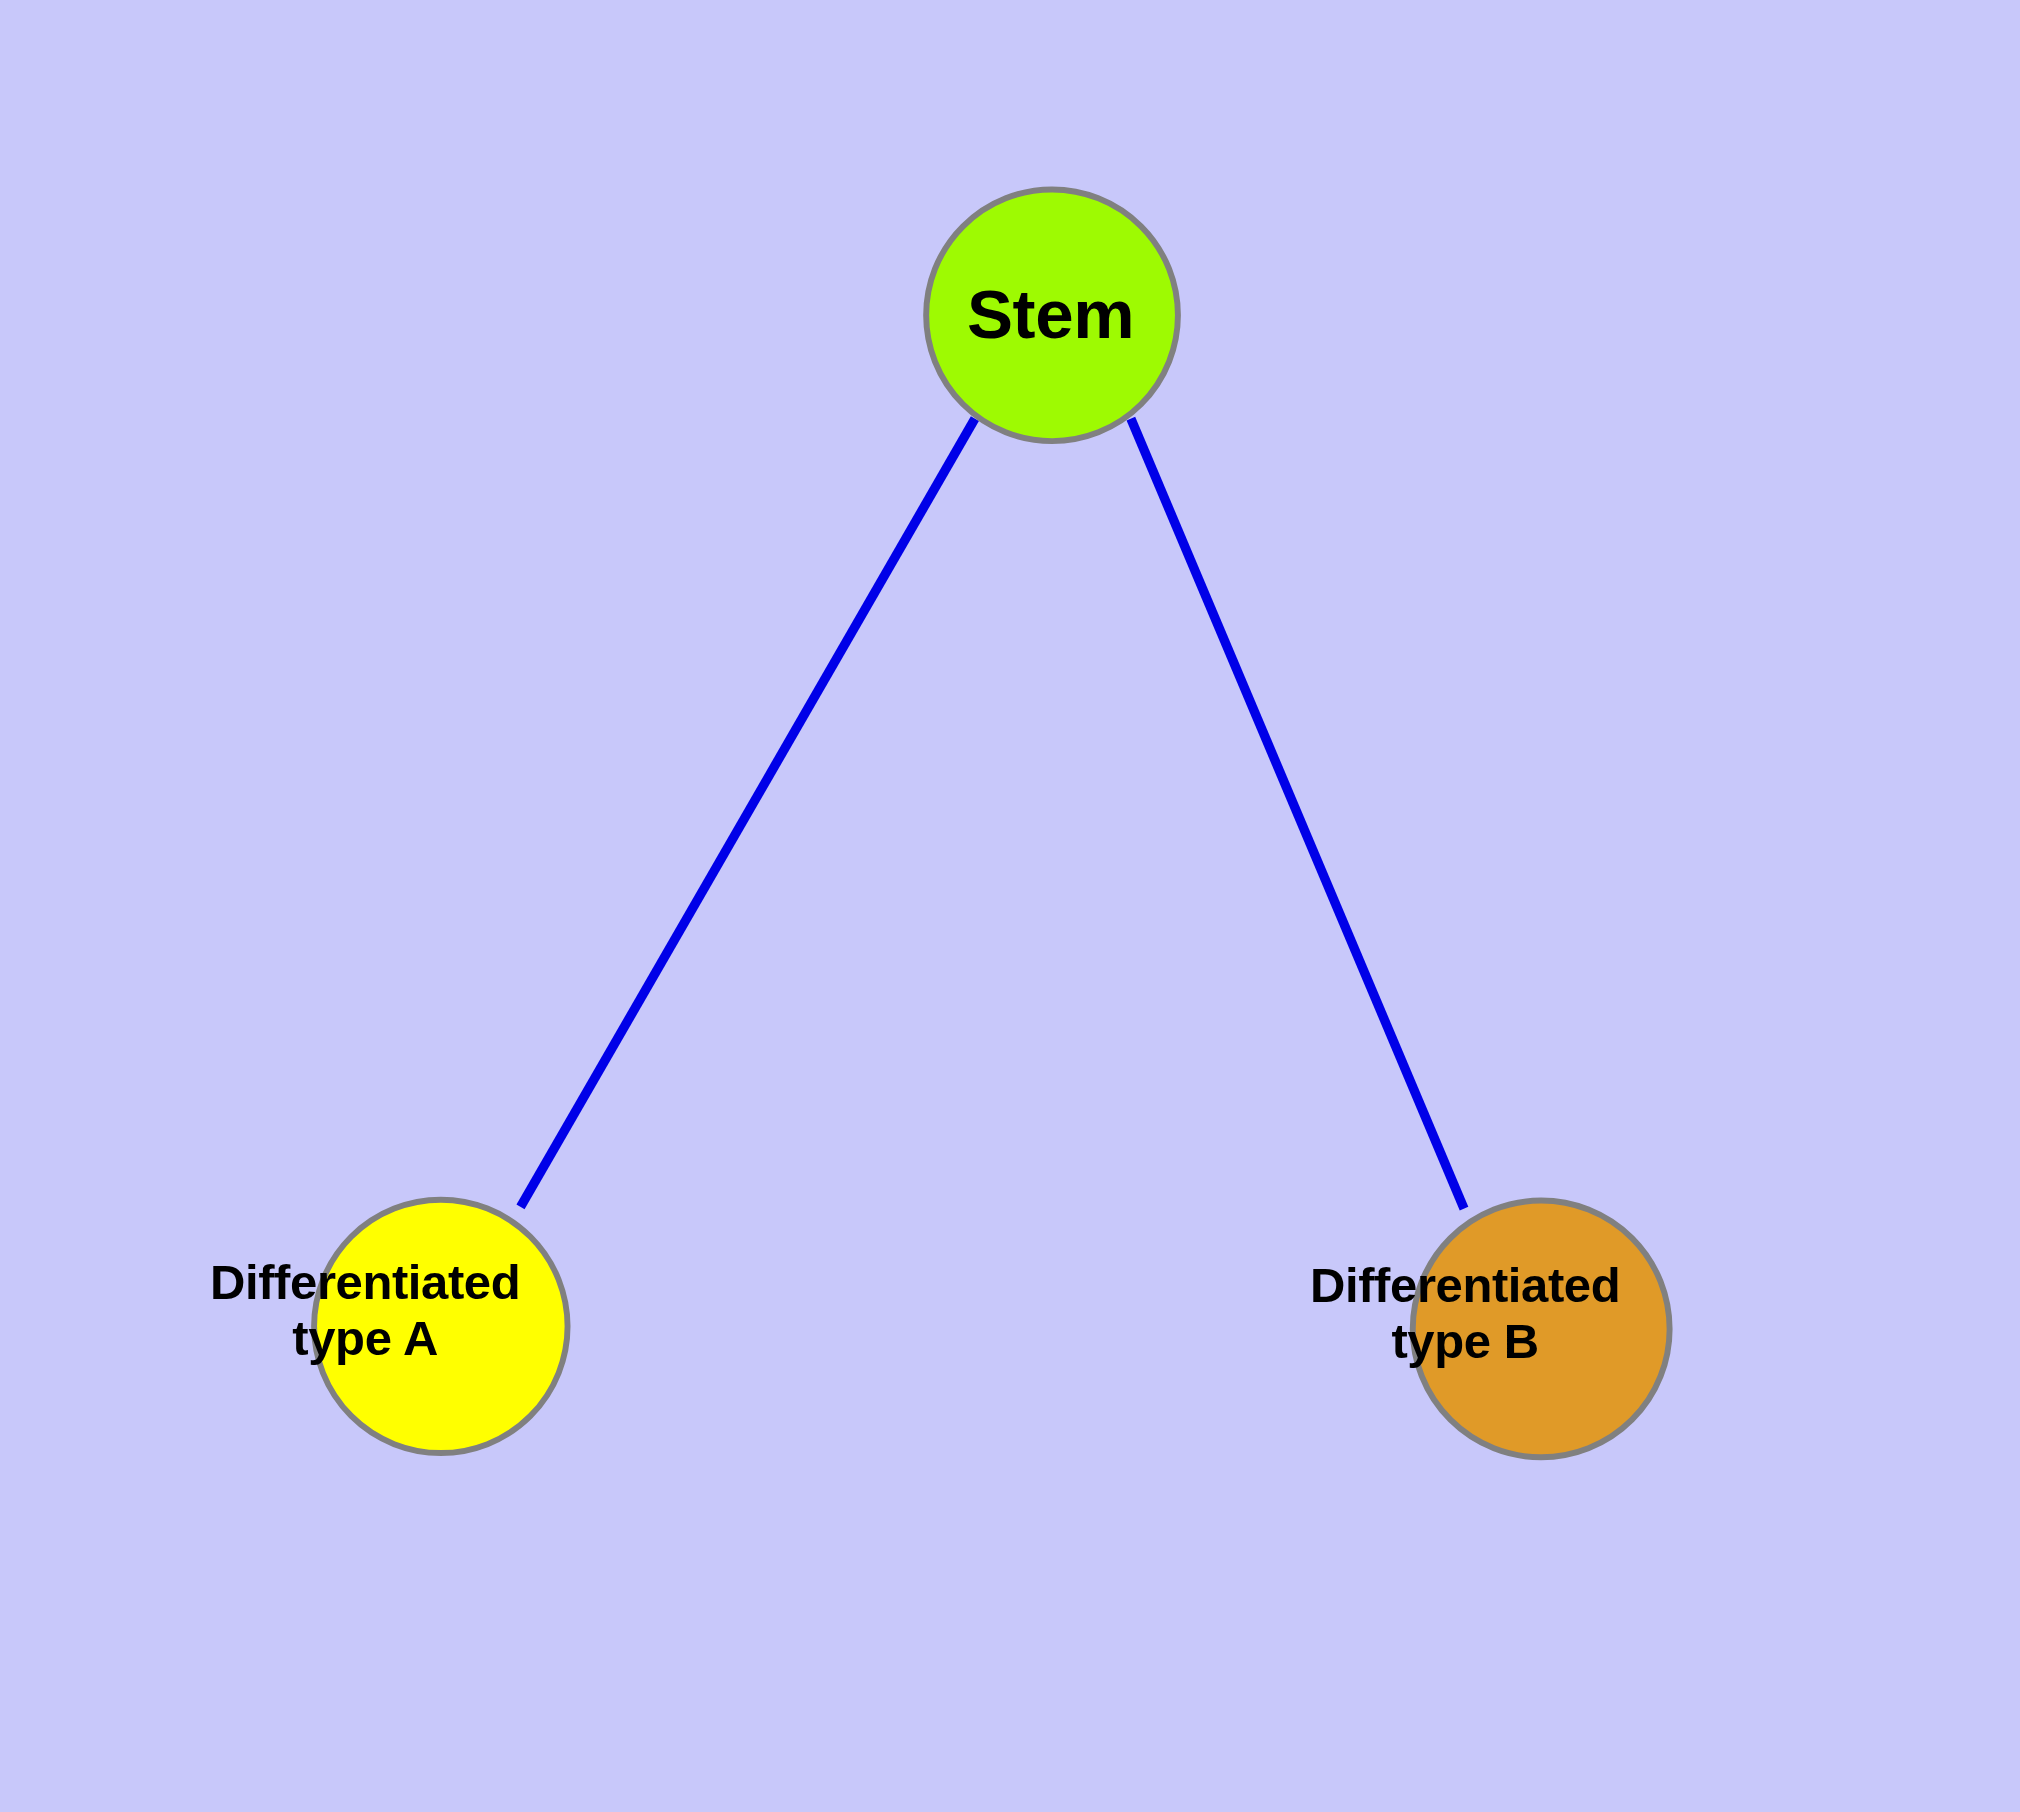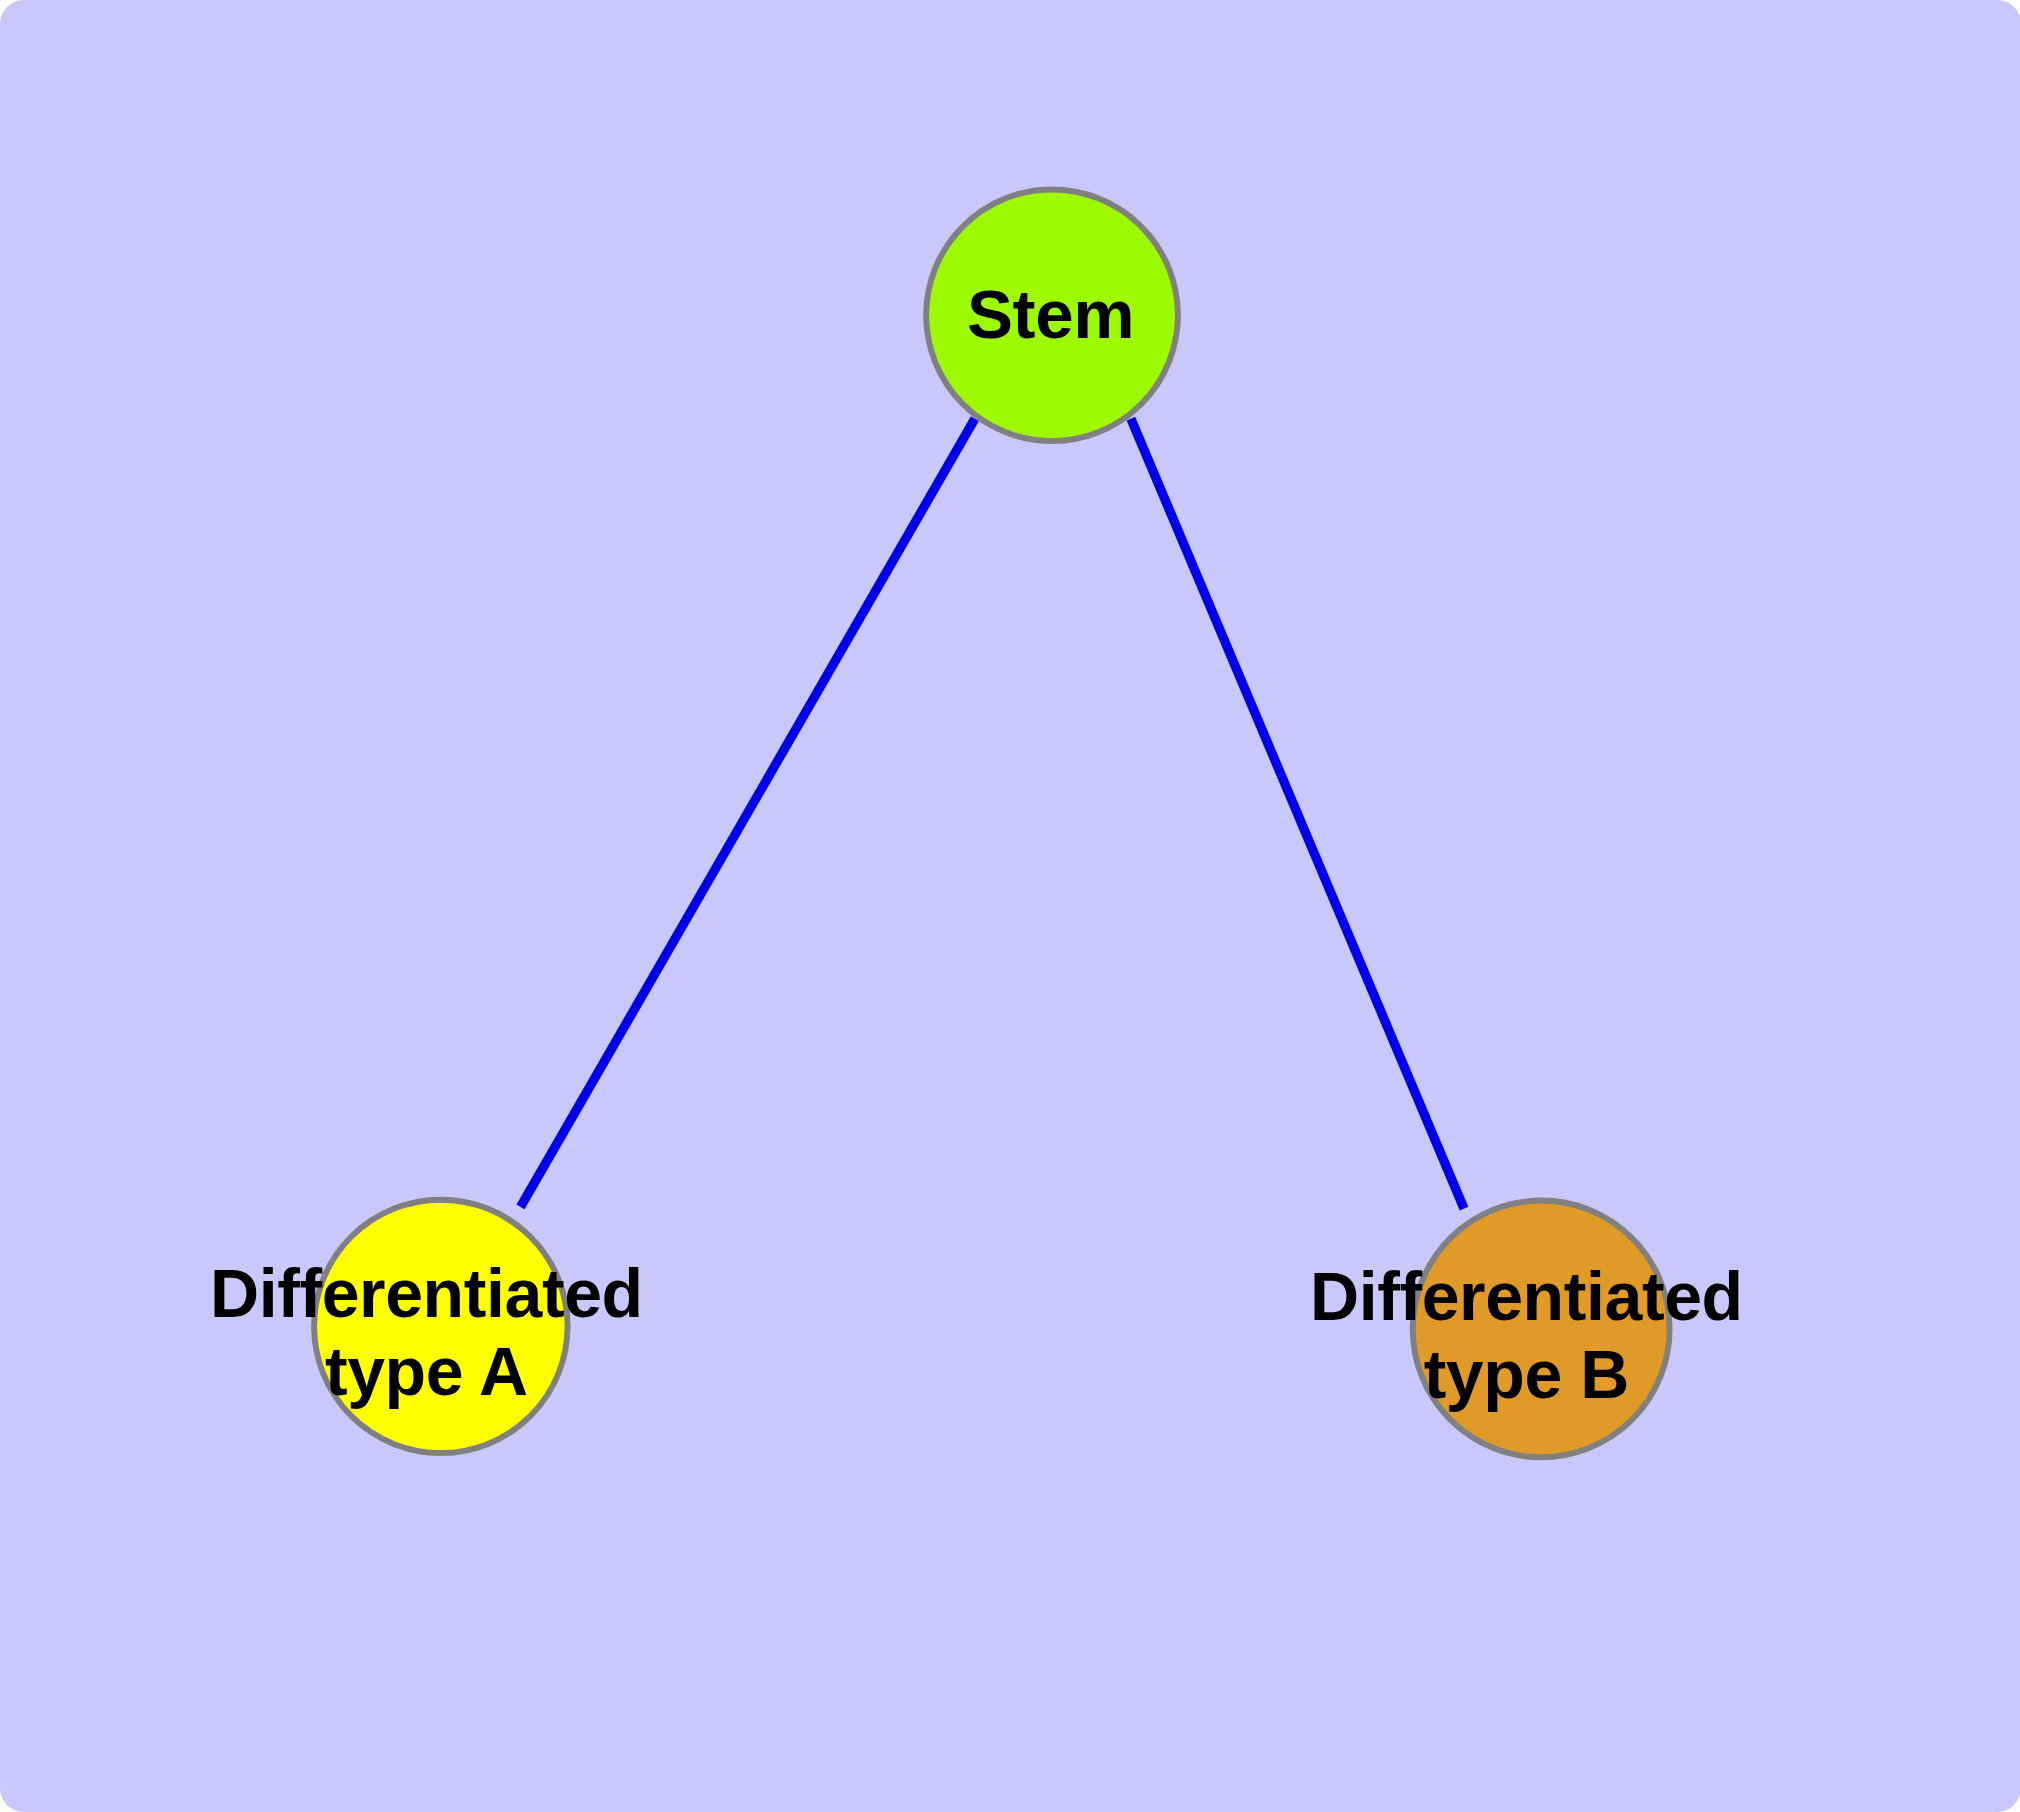--- a/index.html
+++ b/index.html
@@ -23,35 +23,35 @@
   #graph-svg {
     position: absolute;
     left: 0; top: 0;
     width: 2021px;
     height: 1812px;
   }
   .node-label {
     position: absolute;
     color: #000000;
     font-weight: bold;
-    font-size: 68px;
+    font-size: 49px;
     line-height: 1.14;
     text-align: center;
     white-space: pre;
     letter-spacing: -0.4px;
     -webkit-font-smoothing: antialiased;
   }
   .node-label.single {
     font-size: 69px;
   }
 </style>
 </head>
 <body>
 
-<div id="canvas" style="width: 2021px; height: 1812px; border-radius: 24px;">
+<div id="canvas" style="width: 2021px; height: 1812px;">
 
   <div id="graph-bg" style="background: rgb(200, 200, 250);"></div>
 
   <svg id="graph-svg" viewBox="0 0 2384 2138" preserveAspectRatio="none" style="width: 2021px; height: 1812px;">
     <g id="edge-layer">
         <line x1="1150" y1="494" x2="614" y2="1424" stroke="#0000E8" stroke-width="11" stroke-linecap="butt"></line>
         <line x1="1334" y1="494" x2="1727" y2="1426" stroke="#0000E8" stroke-width="11" stroke-linecap="butt"></line>
       </g>
     <g id="node-layer">
         <circle cx="1241" cy="372" r="148.5" fill="#9EFA02" stroke="#808080" stroke-width="7"></circle>

